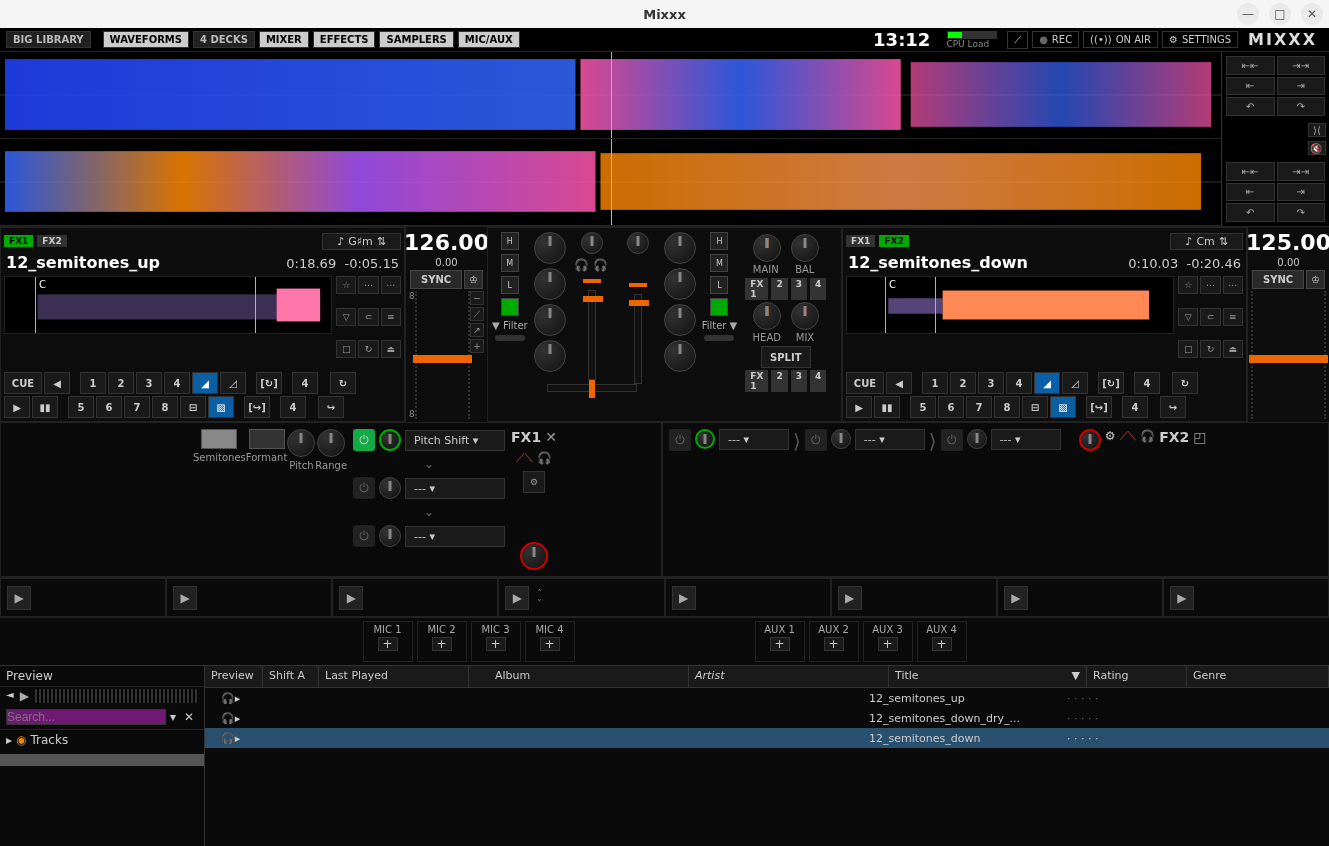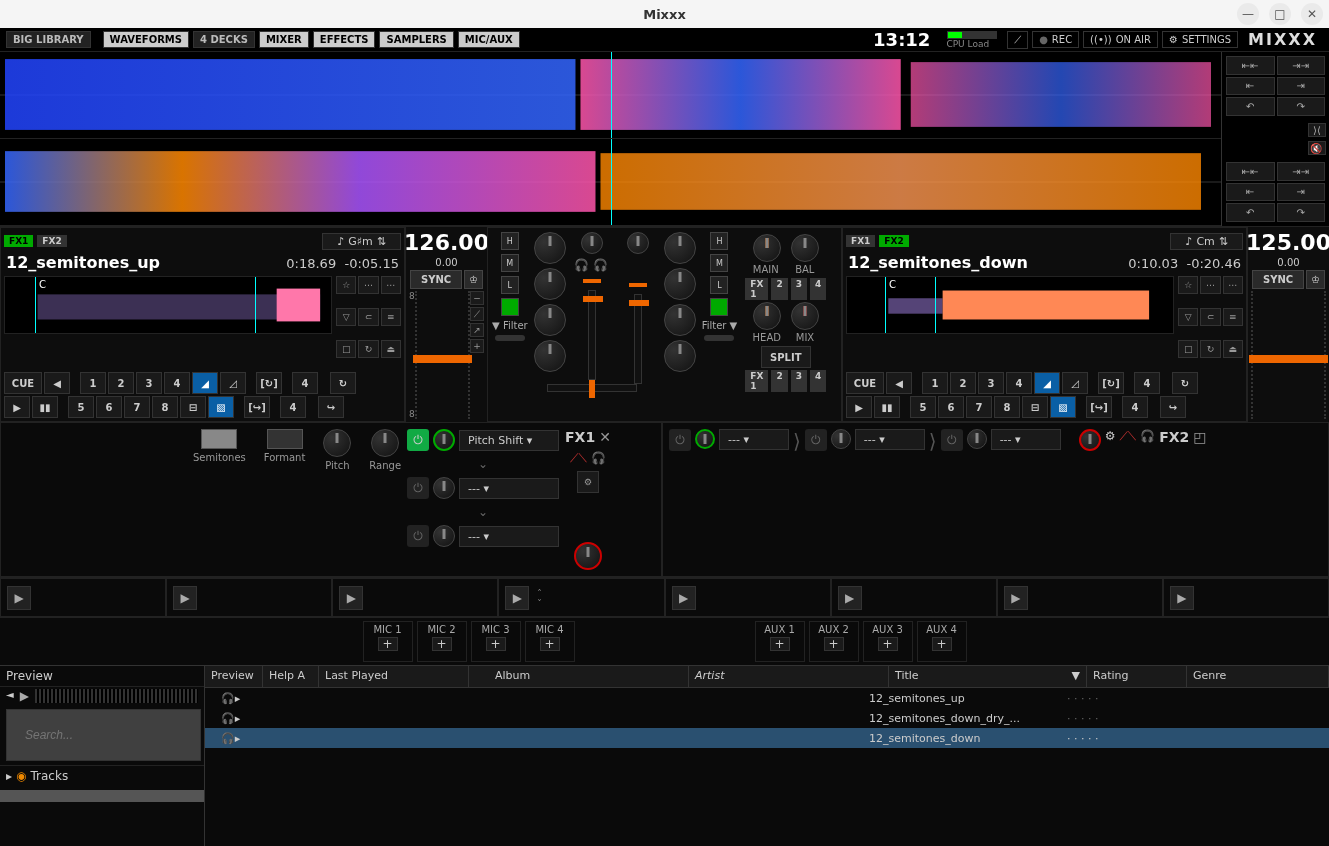--- a/index.html
+++ b/index.html
@@ -75,21 +75,21 @@
   .vol-fader { width:8px; height:90px; background:#111; border:1px solid #333; position:relative; margin:0 auto;}
   .vol-handle { position:absolute; width:20px; height:6px; background:#e60; left:-6px; top: 5px;}
   .crossfader { width:90px; height:8px; background:#111; border:1px solid #333; position:relative;}
   .cf-handle { position:absolute; width:6px; height:18px; background:#e60; top:-5px; left:50%; transform:translateX(-50%);}
   .filter-lbl { font-size:10px; color:#aaa;}
   
   
   .fxrow { height: 155px; display: flex; background: #0a0a0a;}
   .fx-unit { flex:1; border:1px solid #222; padding: 6px; display:flex; gap:6px; position:relative;}
   .fx-unit.wide { flex: 0 0 662px;}
-  .semitone-ctls { display:flex; gap:18px; align-items:flex-start;}
+  .semitone-ctls { display:flex; align-items:flex-start;}
   .ctl-grp { display:flex; flex-direction:column; align-items:center; gap:3px;}
   .ctl-sq { width: 36px; height:20px; background:#333; border:1px solid #555;}
   .ctl-lbl { font-size:10px; color:#999;}
   .pwr-btn { width:22px; height:22px; background:#1a4; border-radius:3px; display:flex; align-items:center; justify-content:center; cursor:pointer;}
   .pwr-btn.off { background:#222; color:#666;}
   .fx-select { background:#1a1a1a; border:1px solid #333; padding:3px 8px; width:100px; font-size:11px; color:#ccc; cursor:pointer;}
   .fx-lbl { font-size:14px; font-weight:bold; color:#ccc;}
   .fx-close { cursor:pointer; font-size:14px; color:#999;}
   
   
@@ -103,21 +103,21 @@
   .ma-group { display:flex; gap:4px;}
   .ma-slot { width:50px; display:flex; flex-direction:column; align-items:center; gap:2px; border:1px solid #222; padding:2px;}
   .ma-lbl { font-size:10px; color:#aaa;}
   .ma-add { width:20px; height:14px; background:#1a1a1a; border:1px solid #333; display:flex; align-items:center; justify-content:center; font-size:12px; cursor:pointer;}
   
   
   .library { flex:1; display: flex; background:#0a0a0a; border-top:1px solid #333;}
   .lib-side { width: 205px; border-right:1px solid #333; display:flex; flex-direction:column;}
   .lib-preview { padding:3px 6px; font-size:12px; border-bottom:1px solid #222;}
   .lib-search { padding: 4px 6px; display:flex; align-items:center; border-bottom:1px solid #222;}
-  .search-inp { flex:1; background:#404040; border:1px solid #333; padding:18px; color:#999; font-size:12px;font-style:italic;}
+  .search-inp { flex:1; background:#701a75; border:1px solid #333; padding:0; color:#999; font-size:12px;}
   .tree-item { padding: 3px 6px; font-size:12px; display:flex; align-items:center; gap:4px;}
   
   .lib-main { flex:1; display:flex; flex-direction:column;}
   .lib-header { height:22px; display:flex; background:#1a1a1a; border-bottom:1px solid #333;}
   .lib-col { padding: 3px 6px; font-size:11px; border-right:1px solid #333;}
   .lib-row { height:20px; display:flex; align-items:center; font-size:11px;}
   .lib-row.sel { background:#2a5070;}
   
   .main-col { display:flex; flex-direction:column; height: calc(846px - 28px);}
   
@@ -688,21 +688,21 @@
     <div class="tree-item">
           <span>▸</span>
           <span style="color:#e80;">◉</span>
           <span>Tracks</span>
         </div>
     <div style="height:12px; background:#555; margin-top:4px;"></div>
   </div>
   <div class="lib-main">
     <div class="lib-header">
       <div class="lib-col" style="width:58px;">Preview</div>
-      <div class="lib-col" style="width:56px;">Help A</div>
+      <div class="lib-col" style="width:56px;">Shift A</div>
       <div class="lib-col" style="width:150px;">Last Played</div>
       <div class="lib-col" style="width:200px;margin-left:20px;">Album</div>
       <div class="lib-col" style="width:200px;font-style:italic;">Artist</div>
       <div class="lib-col" style="width:198px; display:flex;">
             <span>Title</span>
             <span style="margin-left:auto;">▼</span>
           </div>
       <div class="lib-col" style="width:100px;">Rating</div>
       <div class="lib-col" style="flex:1;">Genre</div>
     </div>

